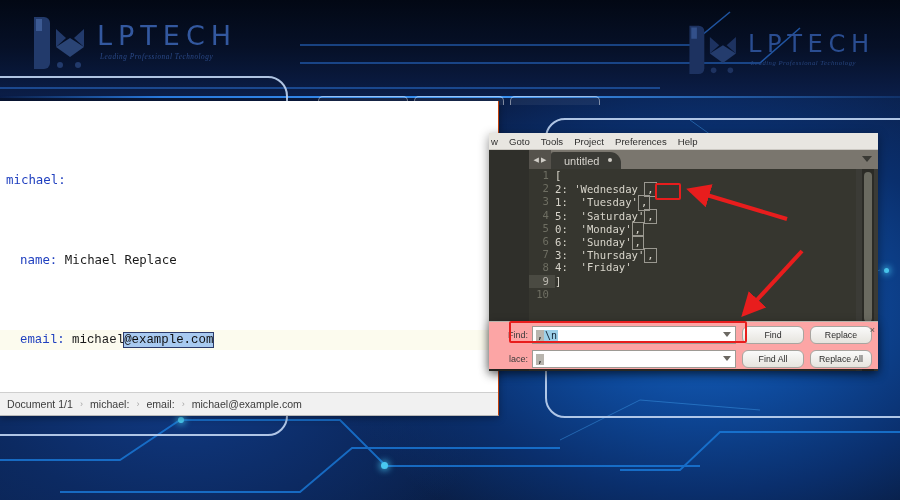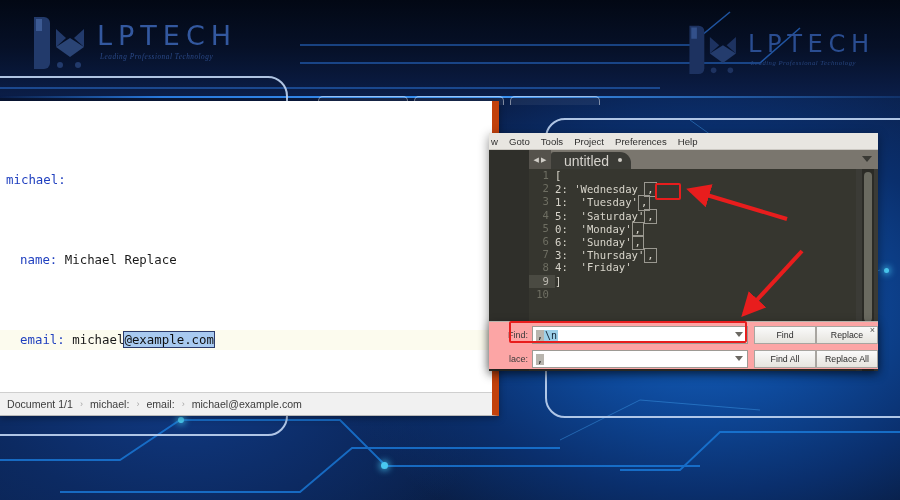--- a/index.html
+++ b/index.html
@@ -79,37 +79,37 @@
   }
   #frame-left { left: -160px; top: 76px; width: 448px; height: 360px; }
   #frame-right { left: 545px; top: 118px; width: 520px; height: 300px; }
 
   
   #yaml-panel {
     position: absolute;
     left: 0; top: 101px;
     width: 499px; height: 315px;
     background: #ffffff;
-    border-right: 7px solid #c2410c;
+    border-right: 1px solid #c2410c;
     border-bottom: 1px solid #b9b9b9;
     overflow: hidden;
     box-shadow: 0 2px 7px rgba(0,0,0,.35);
   }
   #yaml-code {
     position: relative;
     padding: 9px 0 0 0;
     font-family: "DejaVu Sans Mono", monospace;
     font-size: 12.4px;
     line-height: 20px;
     color: #111;
     white-space: pre;
   }
   .yline { height: 20px; padding-left: 6px; }
   .yline.indent { padding-left: 20px; }
-  .yline.active-line { background: #fcfbee; }
+  .yline.active-line { background: #fcfbee; font-family: Liberation Mono, monospace; }
   .k { color: #1f3fbf; }
   .v { color: #1a1a1a; }
   .sel-blue {
     background: #a8caf0;
     outline: 1px solid #2b3b6b;
     color: #101010;
   }
   #yaml-status {
     position: absolute; left: 0; bottom: 0;
     width: 100%; height: 23px;
@@ -170,21 +170,21 @@
     display: flex; align-items: center; justify-content: center;
     gap: 2px;
     color: #cfccc6; font-size: 7px;
   }
   .st-tab {
     position: absolute; left: 22px; top: 2px;
     height: 17px;
     padding: 0 22px 0 13px;
     background: #3b3b36;
     color: #d6d3cd;
-    font-size: 14px;
+    font-size: 11px;
     display: flex; align-items: center;
     border-radius: 3px 11px 0 0;
   }
   .st-tab .dirty-dot {
     position: absolute; right: 9px; top: 6px;
     width: 4px; height: 4px; border-radius: 50%;
     background: #cfccc6;
   }
   #st-tab-menu {
     position: absolute; right: 6px; top: 6px;
@@ -268,24 +268,24 @@
     padding: 0 1px;
   }
   .fb-caret {
     position: absolute; right: 4px; top: 5px;
     width: 0; height: 0;
     border-left: 4px solid transparent;
     border-right: 4px solid transparent;
     border-top: 5px solid #6b6862;
   }
   .fb-btn {
-    width: 62px; height: 18px; 
+    width: 62px; height: 18px; margin-right: 6px;
     background: linear-gradient(180deg, #fafafa 0%, #e6e4de 100%);
     border: 1px solid #a8a5a0;
-    border-radius: 0;
+    border-radius: 6px;
     font-size: 8.8px; color: #2b2b2b;
     display: flex; align-items: center; justify-content: center;
   }
   #fb-close {
     position: absolute; right: 3px; top: 3px;
     font-size: 9px; color: #55534e;
   }
 
   
   .hl-box {

